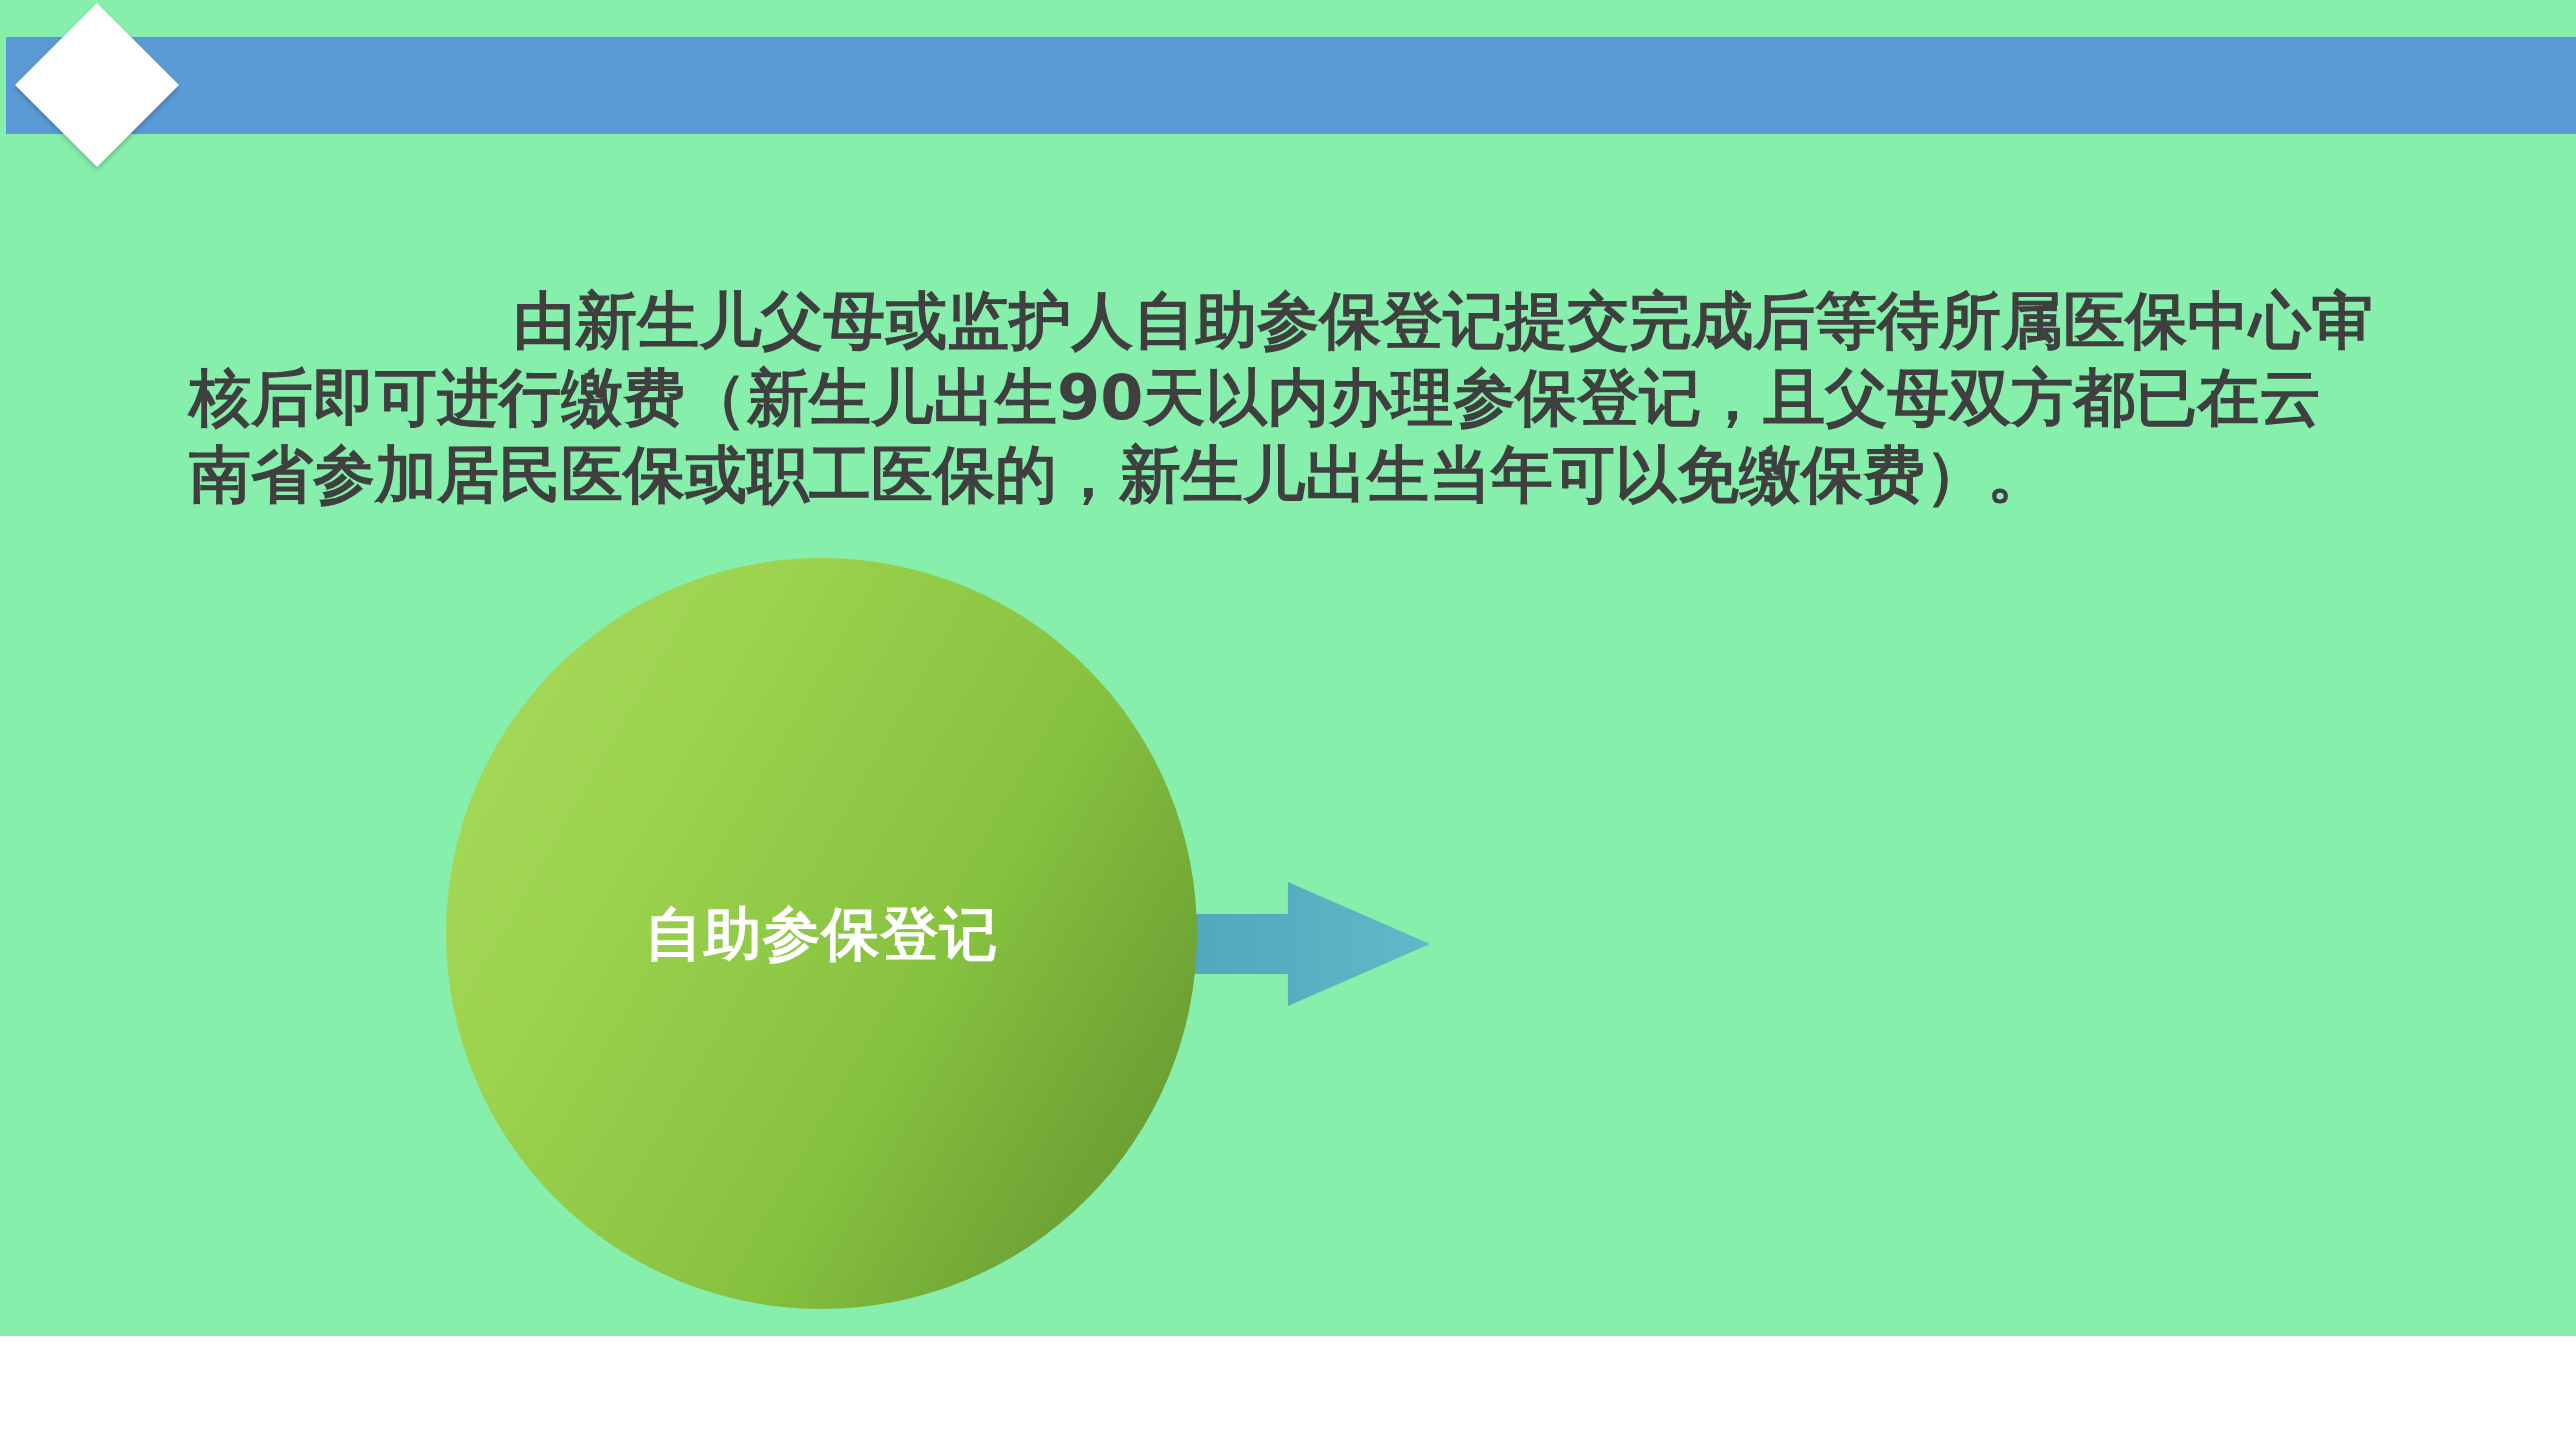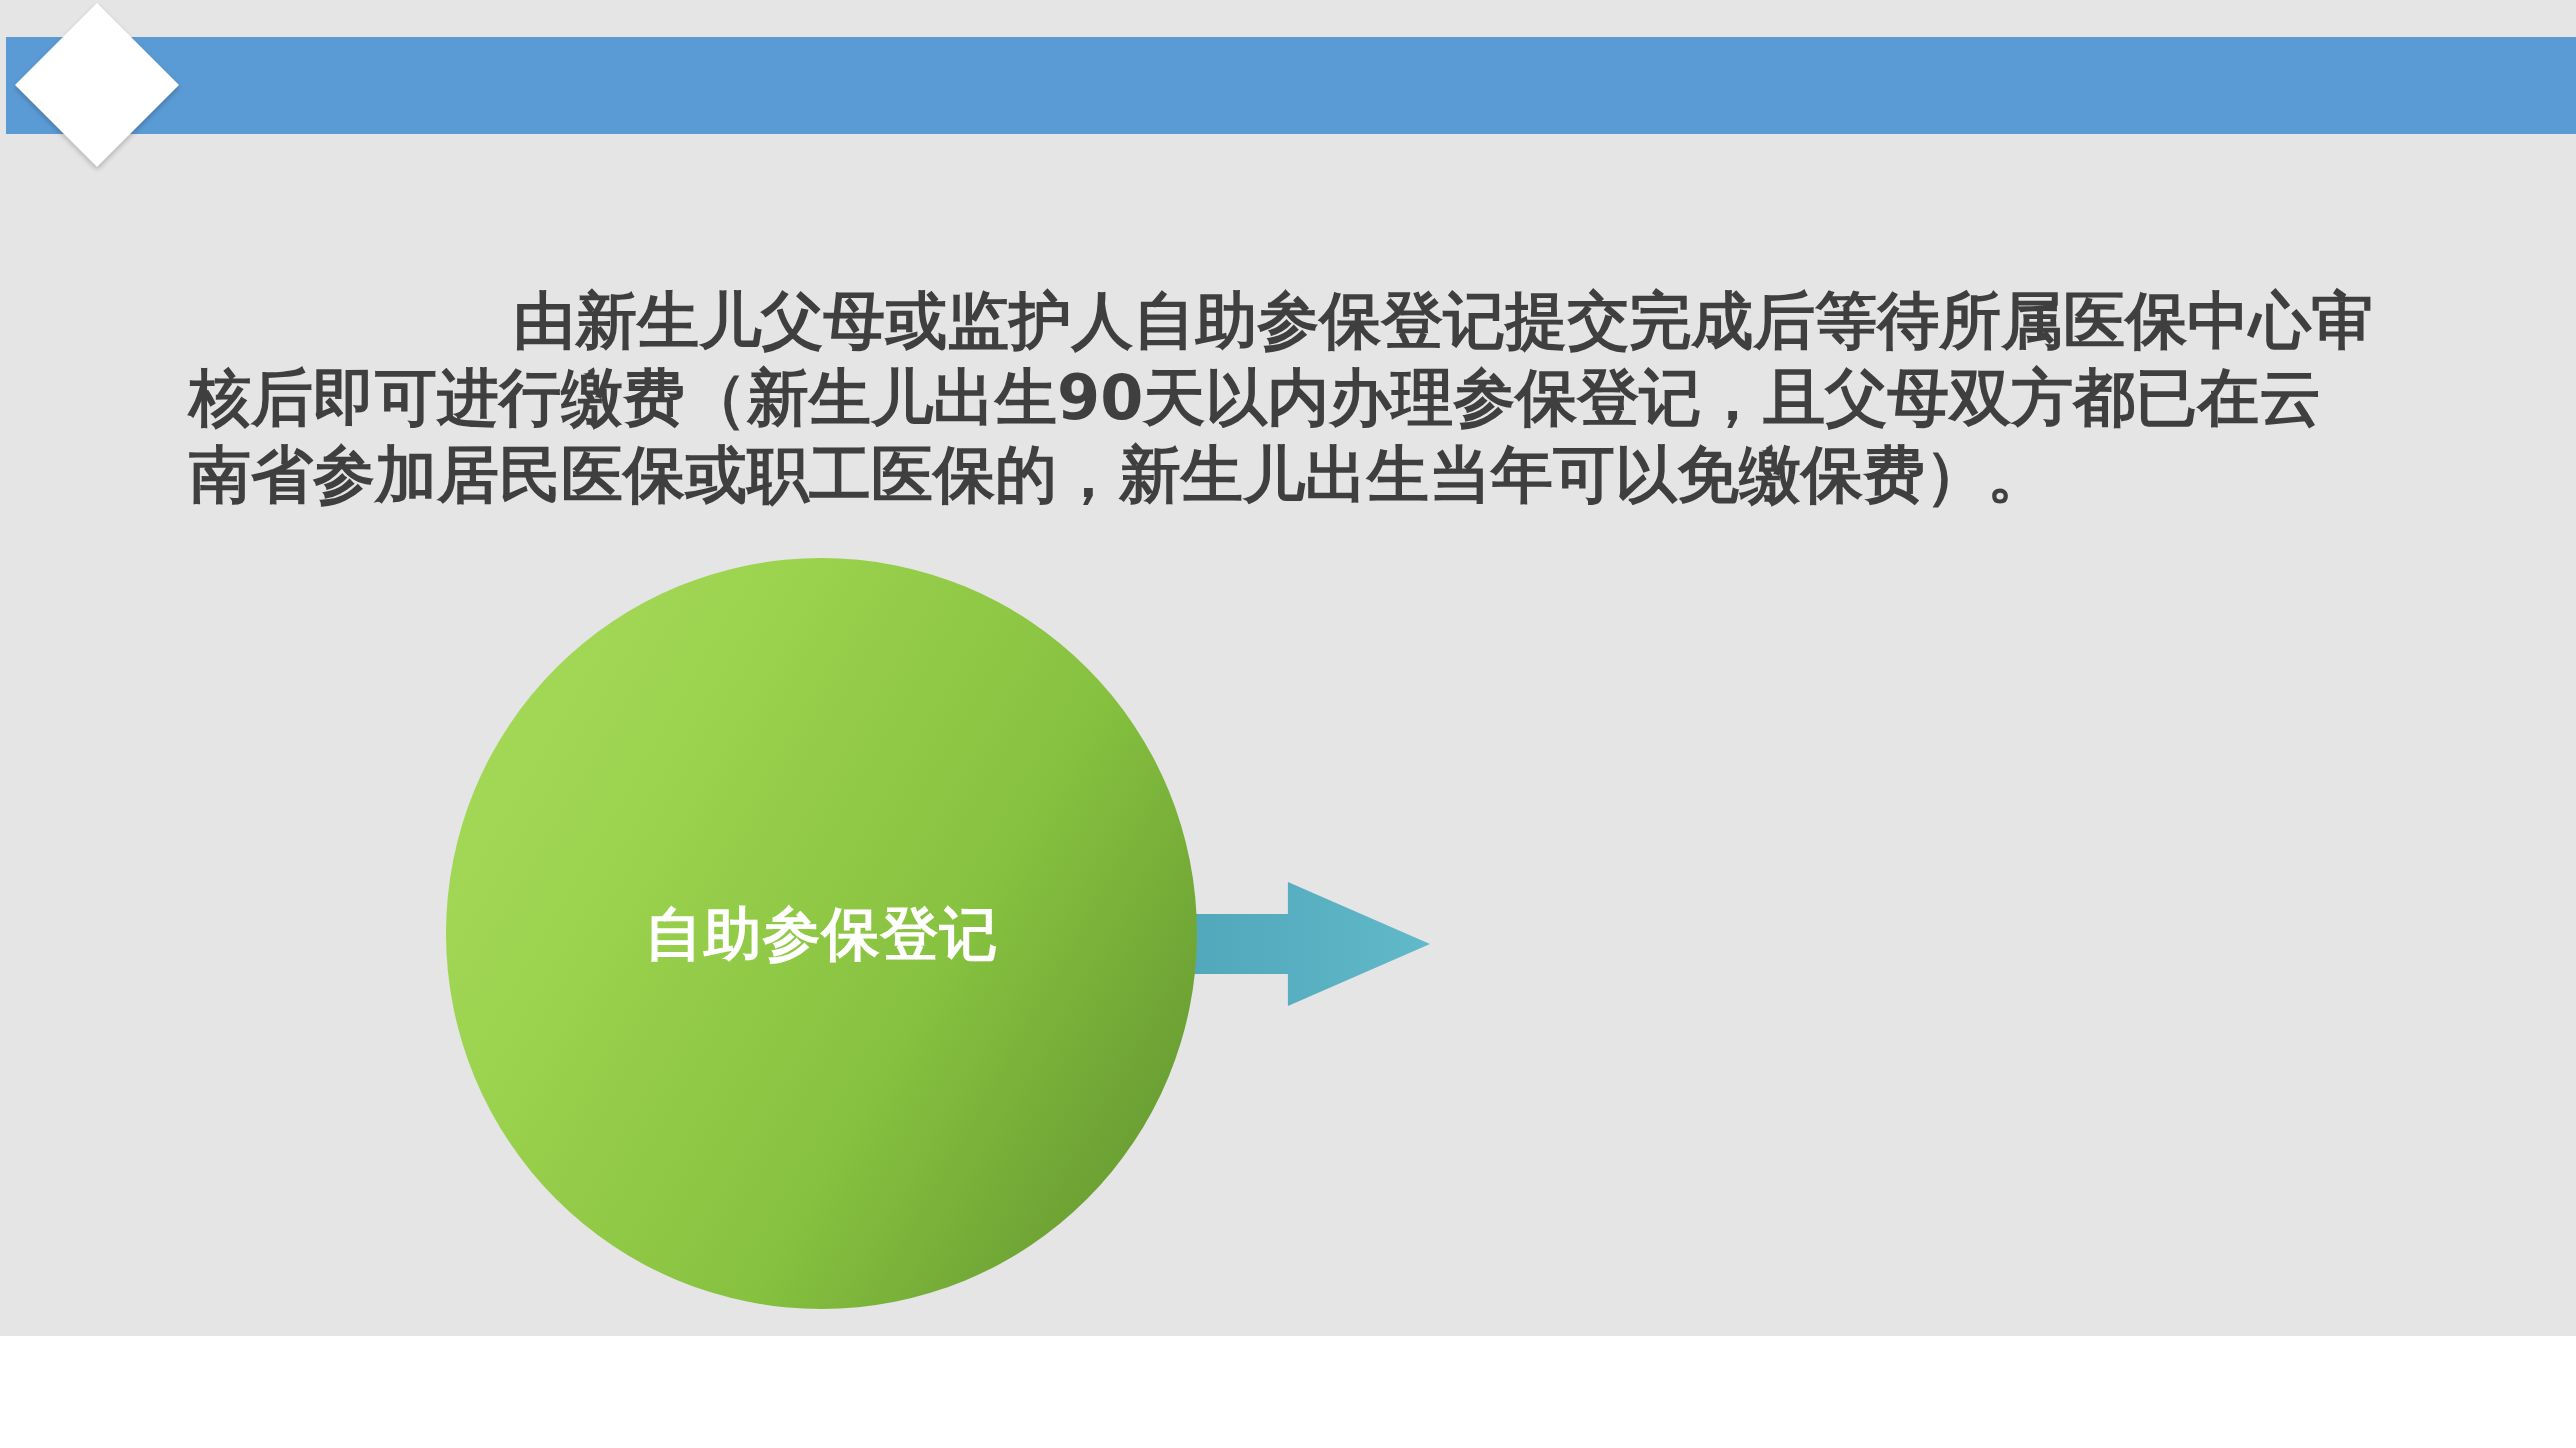--- a/index.html
+++ b/index.html
@@ -16,21 +16,21 @@
     font-family: "DejaVu Sans", "Liberation Sans", sans-serif;
   }
 
   
   .slide {
     position: absolute;
     left: 0;
     top: 0;
     width: 2576px;
     height: 1336px;
-    background: #e5e5e5;
+    background: #86efac;
   }
 
   
   .header-bar {
     position: absolute;
     left: 5.8px;
     top: 37px;
     width: 2570px;
     height: 97px;
     background: #5B9BD5;

